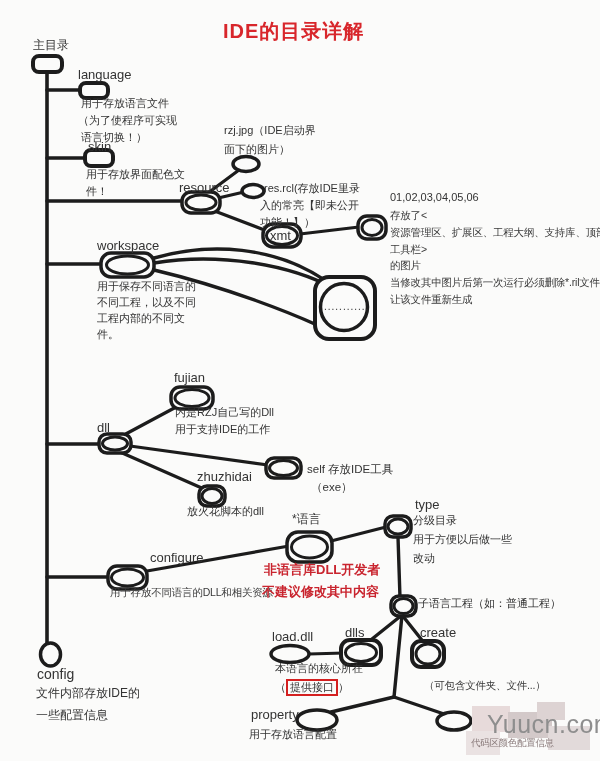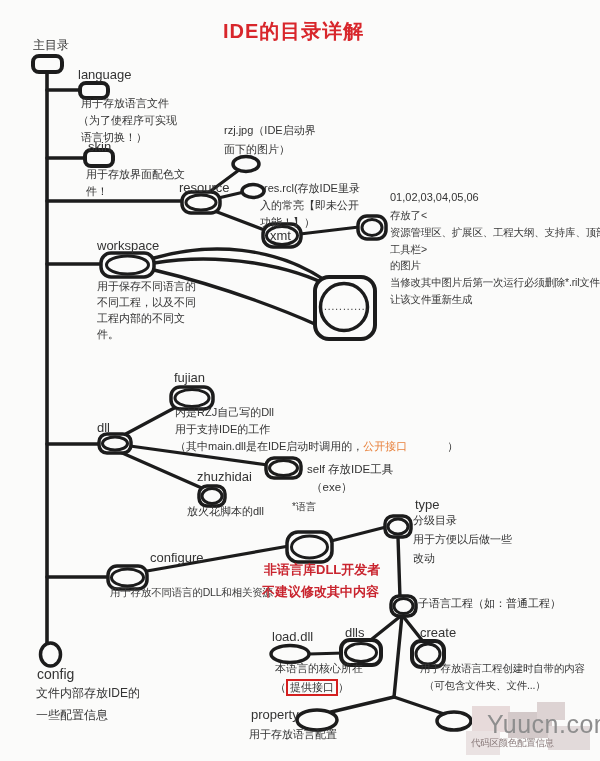--- a/index.html
+++ b/index.html
@@ -163,48 +163,44 @@
   <div class="lbl zh" style="left:97px;top:280px;">用于保存不同语言的</div>
   <div class="lbl zh" style="left:97px;top:296px;">不同工程，以及不同</div>
   <div class="lbl zh" style="left:97px;top:312px;">工程内部的不同文</div>
   <div class="lbl zh" style="left:97px;top:328px;">件。</div>
   <div class="lbl dots" style="left:324px;top:301px;">............</div>
 
   <div class="lbl en" style="left:97px;top:421px;">dll</div>
   <div class="lbl en" style="left:174px;top:371px;">fujian</div>
   <div class="lbl zh" style="left:175px;top:406px;">内是RZJ自己写的Dll</div>
   <div class="lbl zh" style="left:175px;top:423px;">用于支持IDE的工作</div>
-  <div class="lbl zh" style="left:175px;top:440px;">
-    <span>（其中main.dll是在IDE启动时调用的，</span><span class="orange">公开接口</span><span class="close-paren">）</span>
-  </div>
   <div class="lbl zh" style="left:307px;top:463px;font-size:11.5px;">self 存放IDE工具</div>
   <div class="lbl zh" style="left:311px;top:481px;font-size:11.5px;text-align:center;">（exe）</div>
   <div class="lbl en" style="left:197px;top:470px;">zhuzhidai</div>
   <div class="lbl zh" style="left:187px;top:505px;">放火花脚本的dll</div>
 
   <div class="lbl en" style="left:112px;top:551px;margin-left:38px;">configure</div>
   <div class="lbl zh-sm" style="left:110px;top:586px;">用于存放不同语言的DLL和相关资源</div>
-  <div class="lbl zh" style="left:292px;top:501px;font-size:10px;">*语言</div>
+  <div class="lbl zh" style="left:292px;top:513px;font-size:12px;">*语言</div>
   <div class="lbl warn" style="left:264px;top:563px;">非语言库DLL开发者</div>
   <div class="lbl warn" style="left:262px;top:585px;">不建议修改其中内容</div>
 
   <div class="lbl en" style="left:415px;top:498px;">type</div>
   <div class="lbl zh" style="left:413px;top:514px;">分级目录</div>
   <div class="lbl zh" style="left:413px;top:533px;">用于方便以后做一些</div>
   <div class="lbl zh" style="left:413px;top:552px;">改动</div>
   <div class="lbl zh" style="left:418px;top:597px;">子语言工程（如：普通工程）</div>
 
   <div class="lbl en" style="left:272px;top:630px;">load.dll</div>
   <div class="lbl en" style="left:345px;top:626px;">dlls</div>
   <div class="lbl en" style="left:420px;top:626px;">create</div>
   <div class="lbl zh" style="left:275px;top:662px;">本语言的核心所在</div>
   <div class="lbl zh" style="left:275px;top:679px;">
     <span>（</span><span class="boxed">提供接口</span><span>）</span>
   </div>
-  <div class="lbl zh-sm" style="left:420px;top:662px;">用于存放语言工程创建时自带的内容</div>
   <div class="lbl zh-sm" style="left:424px;top:679px;text-align:right;">（可包含文件夹、文件...）</div>
   <div class="lbl en" style="left:251px;top:708px;">property</div>
   <div class="lbl zh" style="left:249px;top:728px;">用于存放语言配置</div>
 
   <div class="lbl en" style="left:37px;top:666px;font-size:14px;">config</div>
   <div class="lbl zh" style="left:36px;top:687px;font-size:12px;">文件内部存放IDE的</div>
   <div class="lbl zh" style="left:36px;top:709px;font-size:12px;">一些配置信息</div>
 
   <div class="lbl watermark" style="left:487px;top:710px;">Yuucn.com</div>
   <div class="lbl caption" style="left:471px;top:738px;">代码区颜色配置信息</div>

